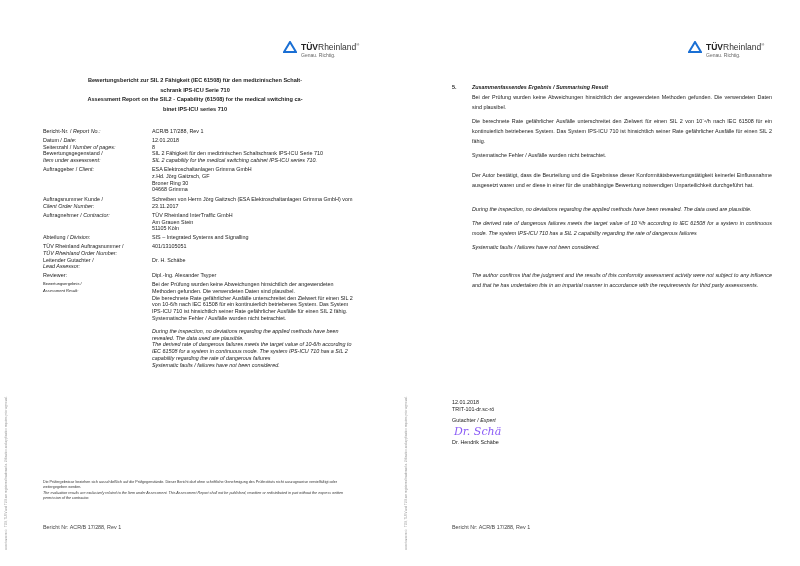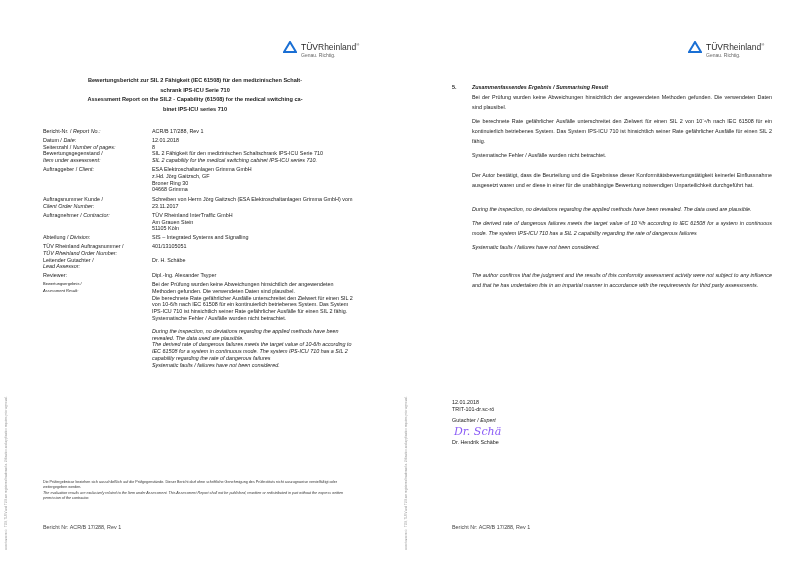--- a/index.html
+++ b/index.html
@@ -6,21 +6,21 @@
   body { width:800px; height:566px; background:#fff; position:relative; overflow:hidden;
          font-family:"Liberation Sans", sans-serif; color:#222; }
   .page { position:absolute; top:0; width:400px; height:566px; background:#fff; }
   .page.left { left:0; }
   .page.right { left:400px; }
   .side-text { position:absolute; left:4px; width:8px; font-size:3px; color:#999;
                writing-mode:vertical-rl; transform:rotate(180deg); white-space:nowrap; }
   .logo { position:absolute; display:flex; align-items:flex-start; }
   .logo svg { width:14px; height:12px; margin-right:4px; margin-top:1px; }
   .logo .brand { font-size:8.5px; line-height:9px; color:#333; }
-  .logo .brand b { font-weight:normal; color:#222;text-align:center; }
+  .logo .brand b { font-weight:bold; color:#222;text-align:center; }
   .logo .brand sup { font-size:4px; }
   .logo .tag { font-size:5px; color:#666; line-height:7px; }
   .title { position:absolute; left:30px; width:330px; text-align:center; font-weight:bold;
            font-size:5.6px; line-height:9.5px; color:#222; }
   .kv { position:absolute; left:43px; width:310px; font-size:5.4px; line-height:6.8px; }
   .kv .row { display:flex; margin-bottom:2px; }
   .kv .k { width:109px; flex:none; }
   .kv .v { flex:1; }
   .it { font-style:italic; }
   .small { font-size:4px; }

